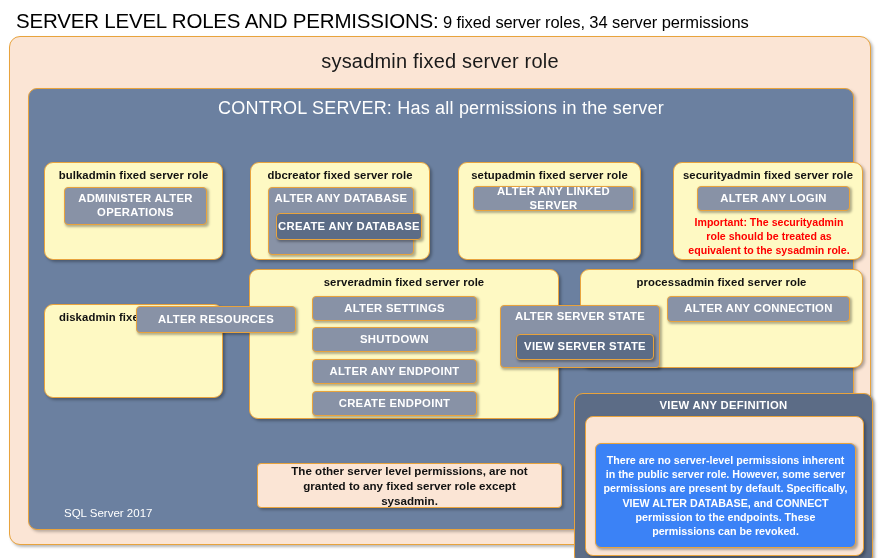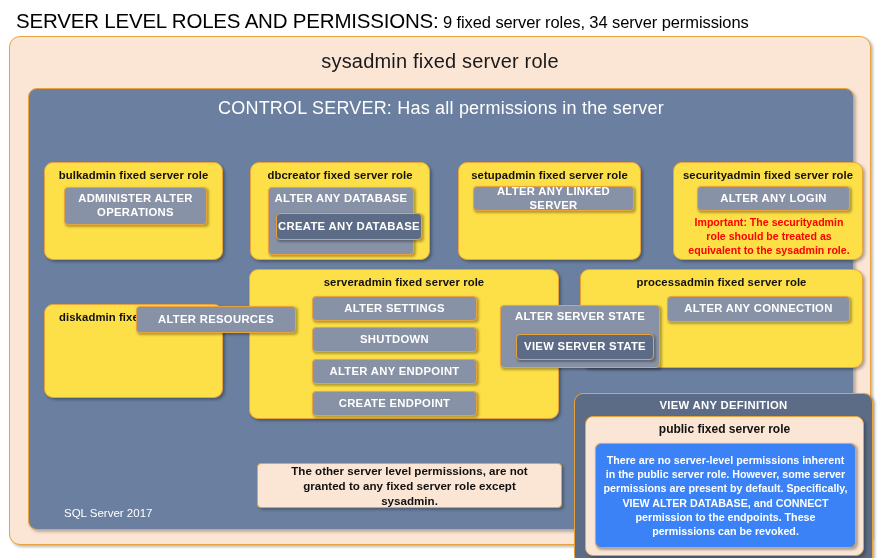--- a/index.html
+++ b/index.html
@@ -88,21 +88,21 @@
     bottom: 10px;
     font-size: 11.5px;
     color: #ffffff;
     margin-left: 16px;
   }
 
   
   .role-card {
     position: absolute;
     box-sizing: border-box;
-    background: #fde047;
+    background: #fef9c3;
     border: 1.4px solid #e8a33d;
     border-radius: 9px;
     box-shadow: 2px 2px 3px rgba(0,0,0,0.3);
   }
   .role-title {
     position: absolute;
     left: 0;
     top: 6px;
     width: 100%;
     text-align: center;
@@ -290,21 +290,20 @@
     <div class="perm" style="left:107px; top:217px; width:160px; height:27px;">ALTER RESOURCES</div>
 
     <div class="perm top-label" style="left:471px; top:216px; width:160px; height:63px;">ALTER SERVER STATE</div>
     <div class="perm dark" style="left:487px; top:245px; width:138px; height:26px;">VIEW SERVER STATE</div>
 
     <div id="other-perms-note" style="left:228px; top:374px; width:305px; height:45px;">The other server level permissions,  are not granted to any fixed server role except sysadmin.</div>
 
     <div id="view-any-definition-box" style="left:545px; top:304px; width:299px; height:172px;">
       <div id="view-any-definition-label">VIEW ANY DEFINITION</div>
       <div id="public-role-card">
-        <div id="public-role-title">public  fixed server role</div>
         <div id="public-role-note">There are no server-level permissions inherent in the public server role. However, some server permissions are present by default. Specifically, VIEW ALTER DATABASE, and CONNECT permission to the endpoints. These permissions can be revoked.</div>
       </div>
     </div>
 
     <div id="sql-version">SQL Server 2017</div>
 
   </div>
 </div>
 
 </body></html>

